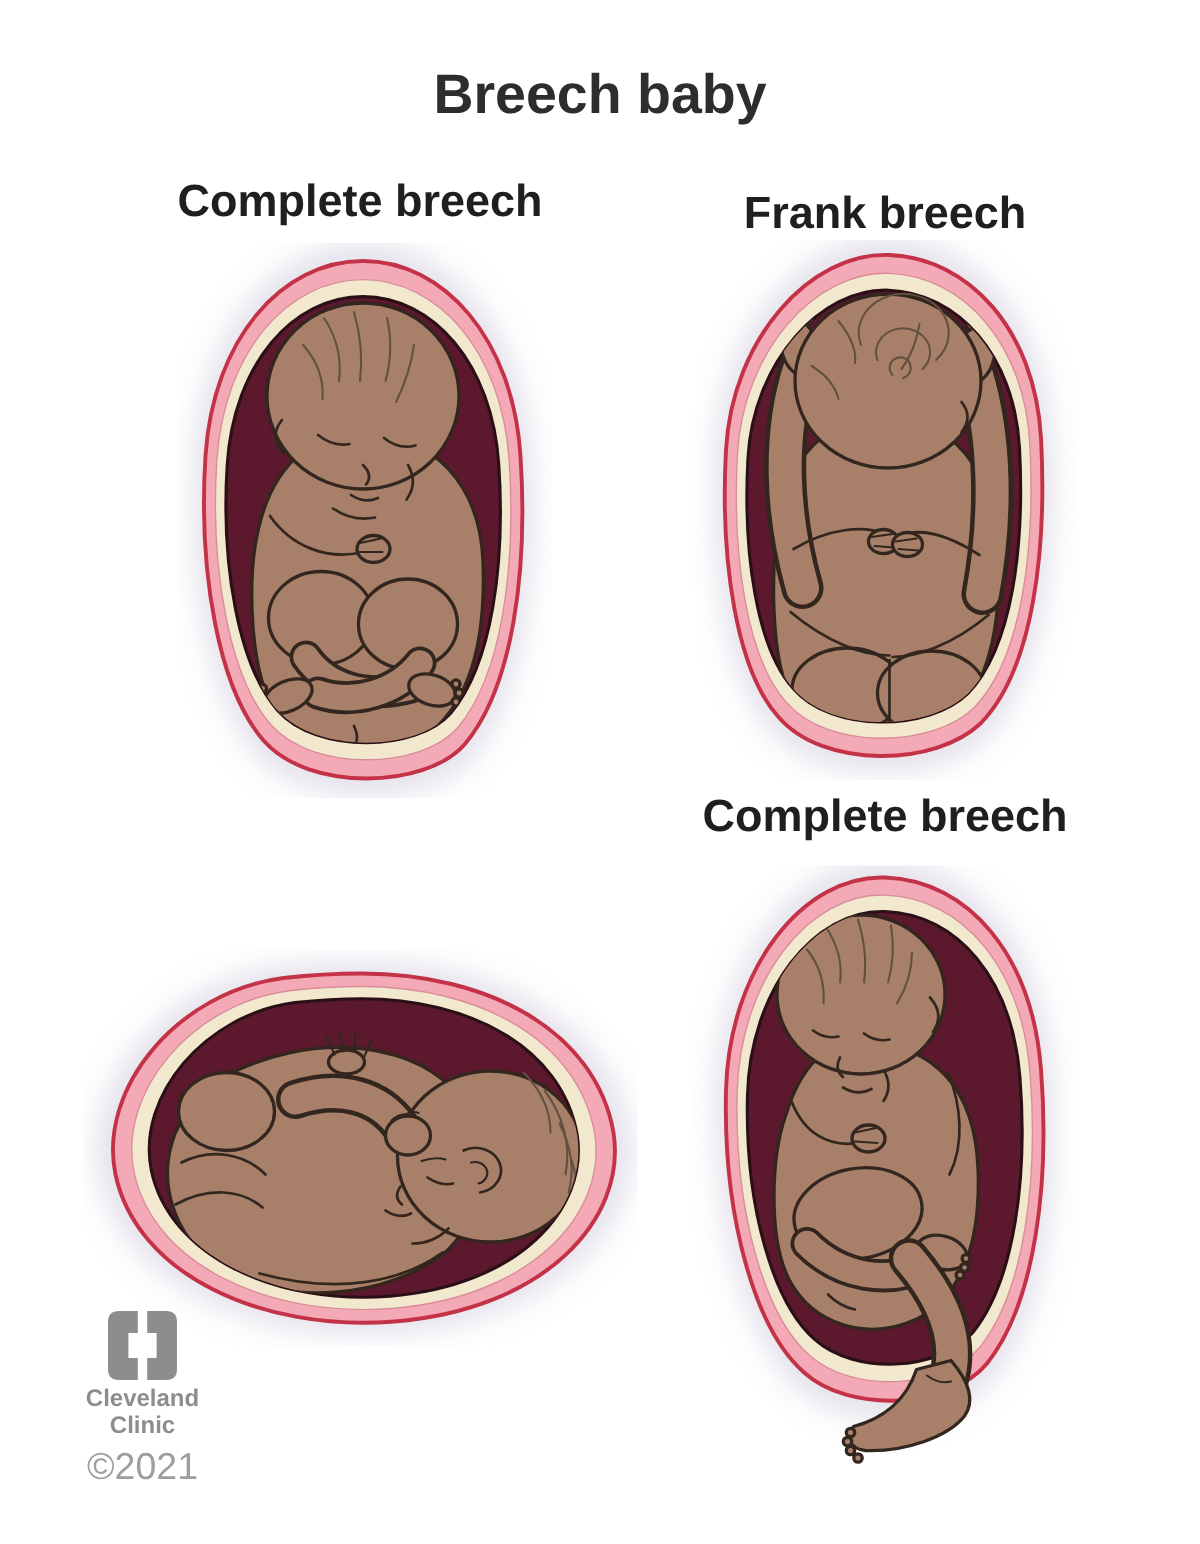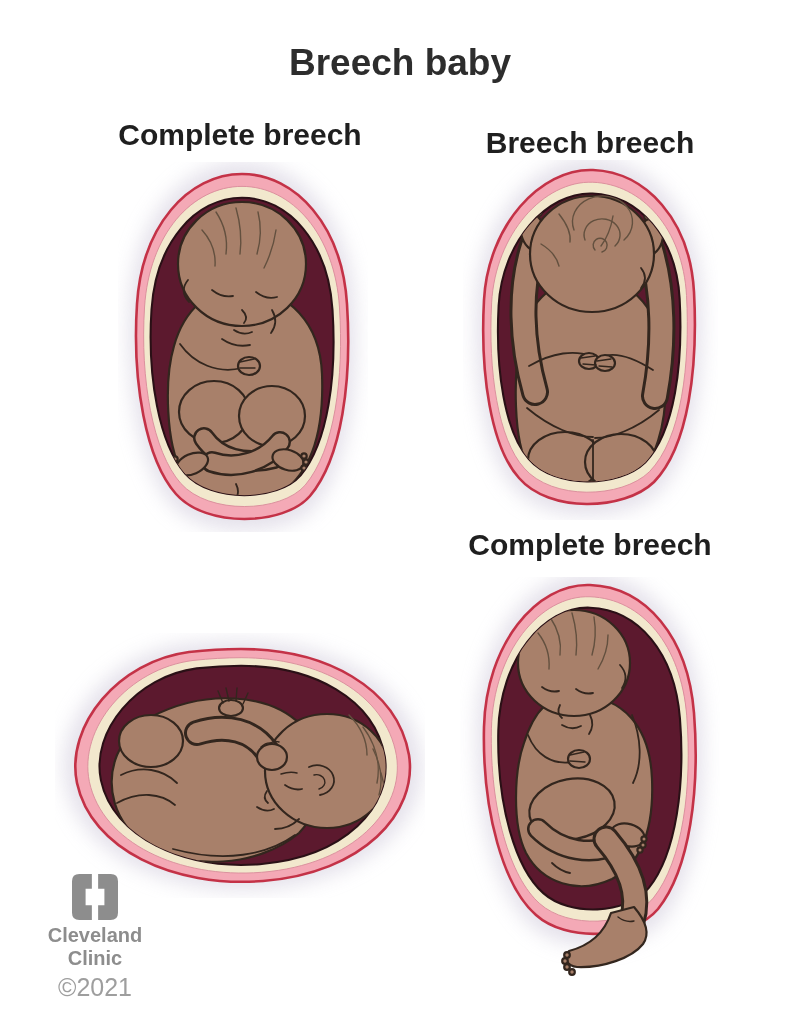--- a/index.html
+++ b/index.html
@@ -33,32 +33,32 @@
   .skin{fill:var(--baby-skin);stroke:var(--baby-outline);stroke-width:2.2;stroke-linejoin:round}
   .line{fill:none;stroke:var(--baby-outline);stroke-width:1.8;stroke-linecap:round}
   .thin{fill:none;stroke:var(--baby-outline);stroke-width:1.4;stroke-linecap:round}
   .hair{fill:none;stroke:var(--hair-line);stroke-width:1.4;stroke-linecap:round}
   .to{fill:none;stroke:var(--baby-outline);stroke-linecap:round}
   .ts{fill:none;stroke:var(--baby-skin);stroke-linecap:round}
   
   .branding{position:absolute;left:40px;top:874px;width:110px;text-align:center}
   .brand-logo{display:block;margin:0 auto 4px auto}
   .logo-piece{fill:var(--branding-gray)}
-  .brand-name{font-size:20px;font-weight:bold;color:var(--branding-gray);line-height:1.15}
+  .brand-name{font-size:16px;font-weight:bold;color:var(--branding-gray);line-height:1.15}
   .brand-copy{font-size:25px;font-weight:400;color:var(--copyright-gray);margin-top:3px}
 </style>
 </head>
 <body>
 
 <div class="canvas">
 
   <div class="title">Breech baby</div>
 
   <div class="fig-label lbl-complete">Complete breech</div>
-  <div class="fig-label lbl-frank">Breech breech</div>
+  <div class="fig-label lbl-frank">Frank breech</div>
   <div class="fig-label lbl-footling">Complete breech</div>
 
   <div class="fig fig-complete">
     <svg width="250" height="370" viewBox="0 0 250 370">
       <defs>
         <filter id="f1" x="-30%" y="-30%" width="160%" height="160%">
             <feGaussianBlur stdDeviation="9"></feGaussianBlur>
           </filter>
         <clipPath id="clip1">
           <path d="M124,12 C178,12 224,64 229,142 C234,218 224,296 192,334 C166,364 88,366 58,332 C28,298 14,220 19,142 C24,64 70,12 124,12 Z" transform="translate(124 184) scale(0.862) translate(-124 -184)"></path>

